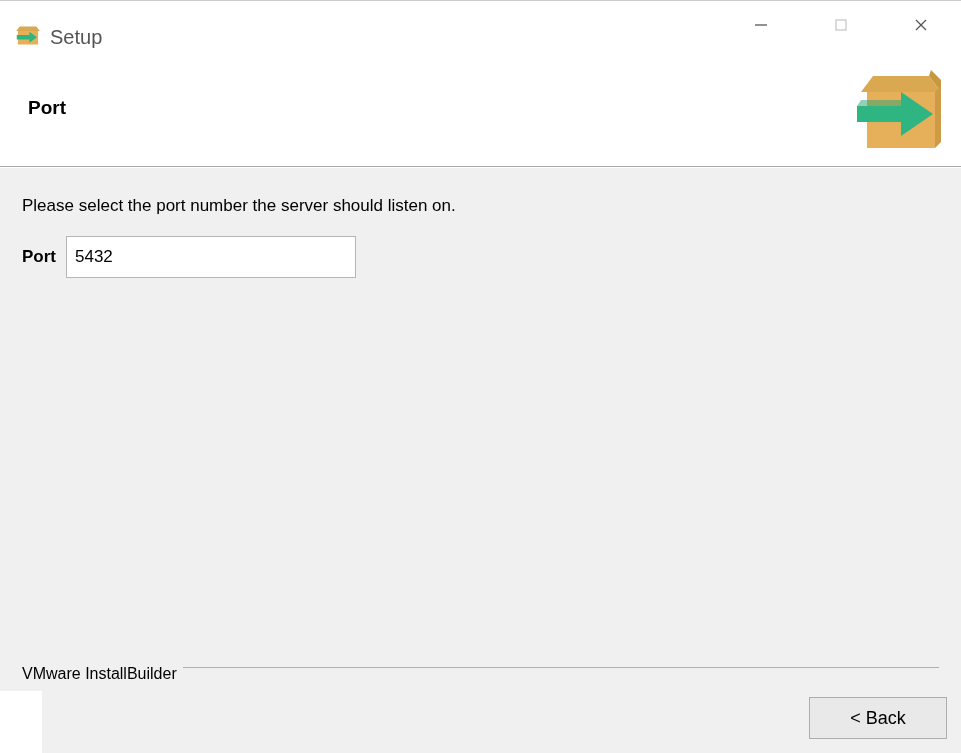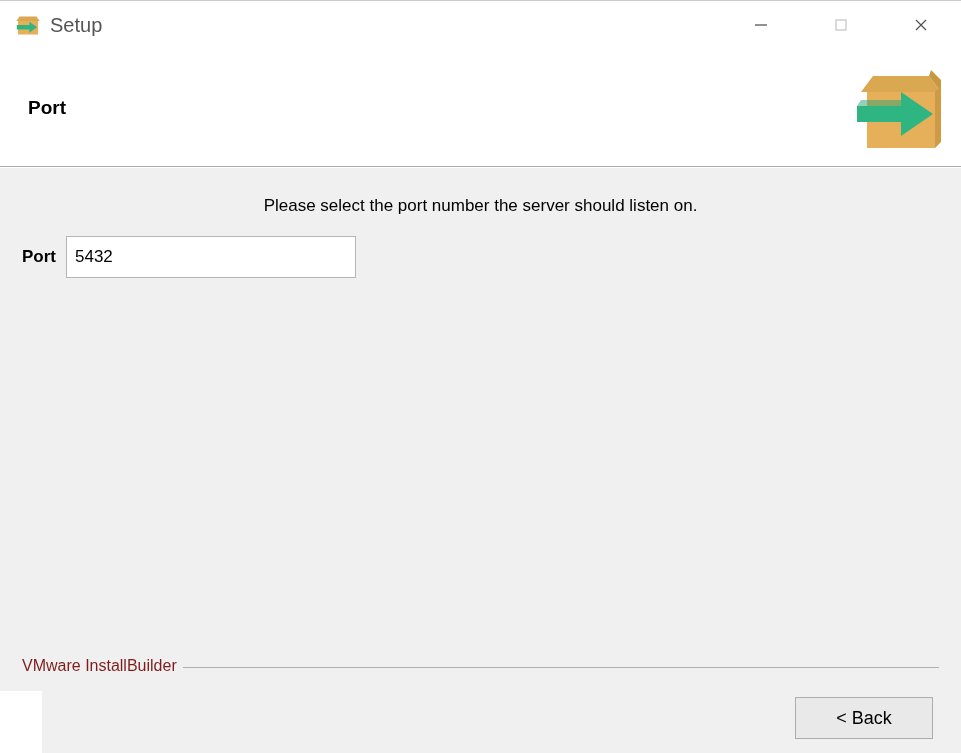--- a/index.html
+++ b/index.html
@@ -16,21 +16,21 @@
     width: 961px;
     height: 753px;
     display: flex;
     flex-direction: column;
     border-top: 1px solid #ccc;
   }
   
   .titlebar {
     height: 48px;
     display: flex;
-    align-items: center;
+    align-items: flex-end;
     padding: 0 0 0 14px;
     background: #ffffff;
   }
   .titlebar .app-icon {
     width: 28px;
     height: 28px;
     margin-right: 8px;
     flex-shrink: 0;
   }
   .titlebar .title {
@@ -83,21 +83,20 @@
     border-top: 1px solid #fff;
     padding: 28px 22px 8px 22px;
     display: flex;
     flex-direction: column;
     position: relative;
   }
   .instruction {
     font-size: 17px;
     color: #000;
     margin-bottom: 20px;
-    text-align: center;
   }
   .form-row {
     display: flex;
     align-items: center;
     gap: 10px;
   }
   .form-label {
     font-size: 17px;
     font-weight: bold;
     color: #000;
@@ -122,30 +121,30 @@
   .branding-line {
     position: absolute;
     top: 50%;
     left: 0;
     right: 0;
     border-top: 1px solid #b0b0b0;
   }
   .branding-text {
     position: absolute;
     left: 0;
-    top: 0;
+    top: 8px;
     background: #f0f0f0;
     padding-right: 6px;
     font-size: 16px;
-    color: #7f1d1d;
+    color: #000000;
   }
   
   .footer {
     background: #f0f0f0;
-    padding: 6px 28px 14px 14px;
+    padding: 6px 14px 14px 14px;
     display: flex;
     justify-content: flex-end;
     gap: 28px;
     margin-left: 42px;
   }
   .btn {
     width: 138px;
     height: 42px;
     background: #e9e9e9;
     border: 1px solid #adadad;

